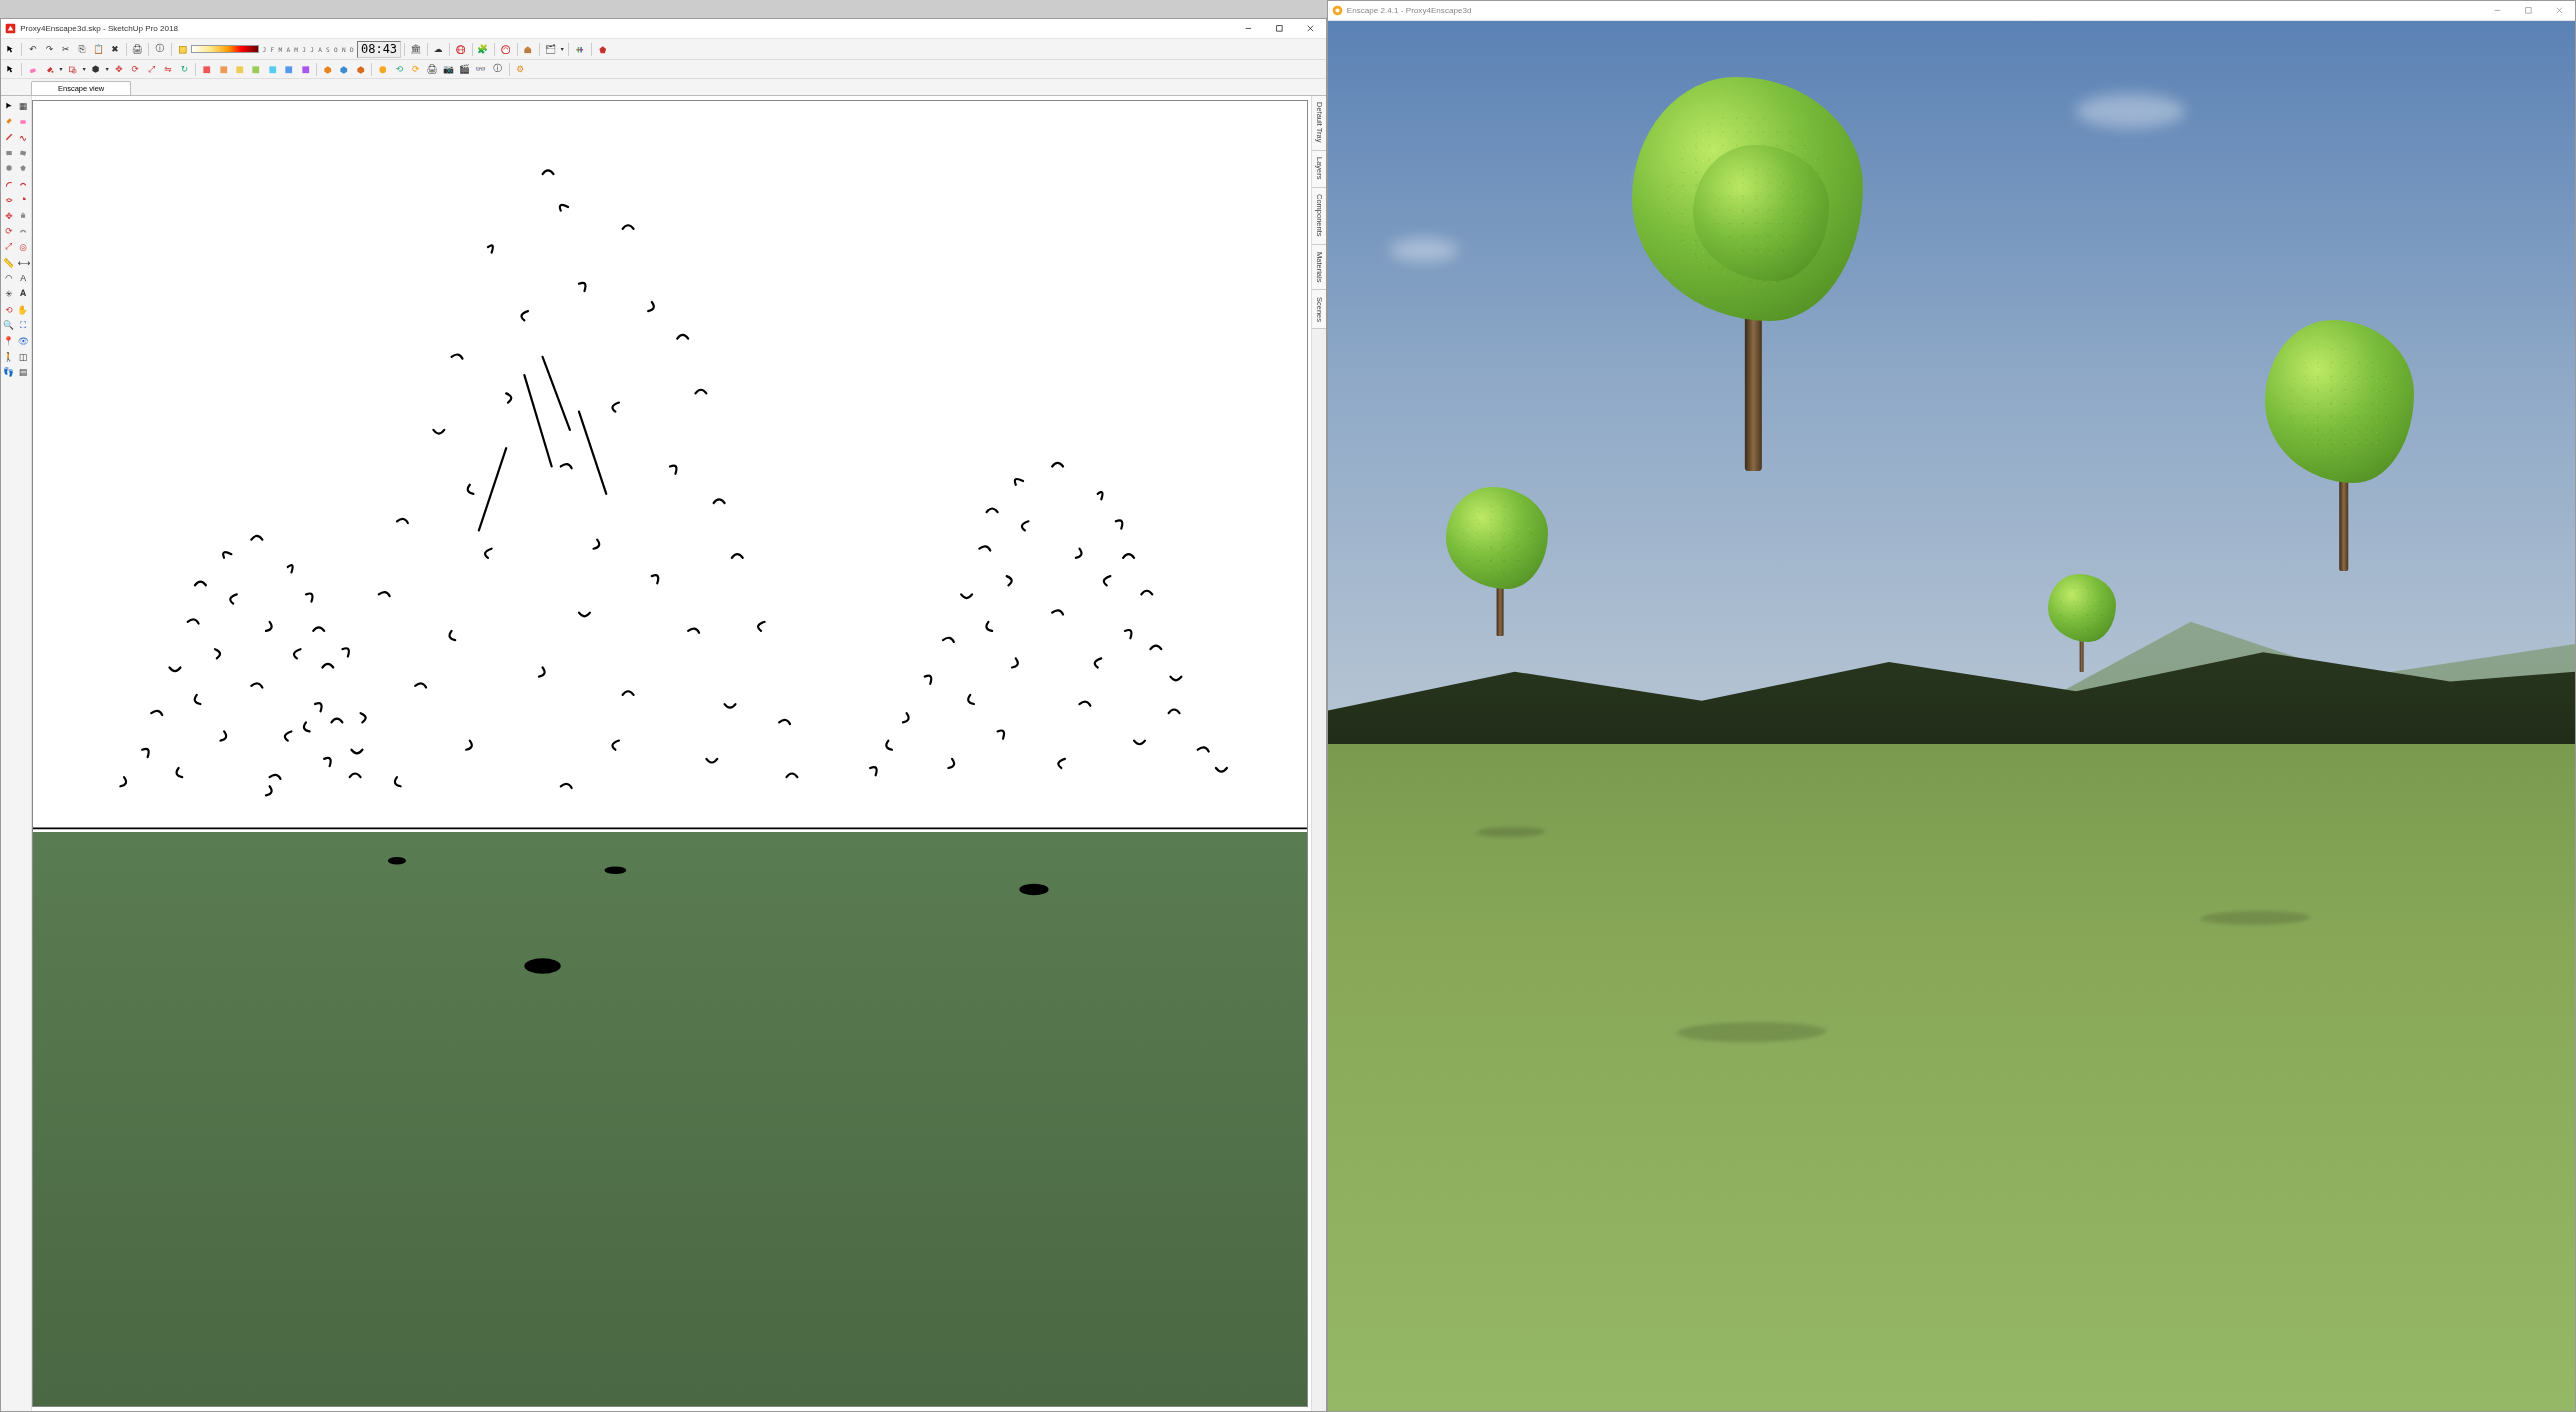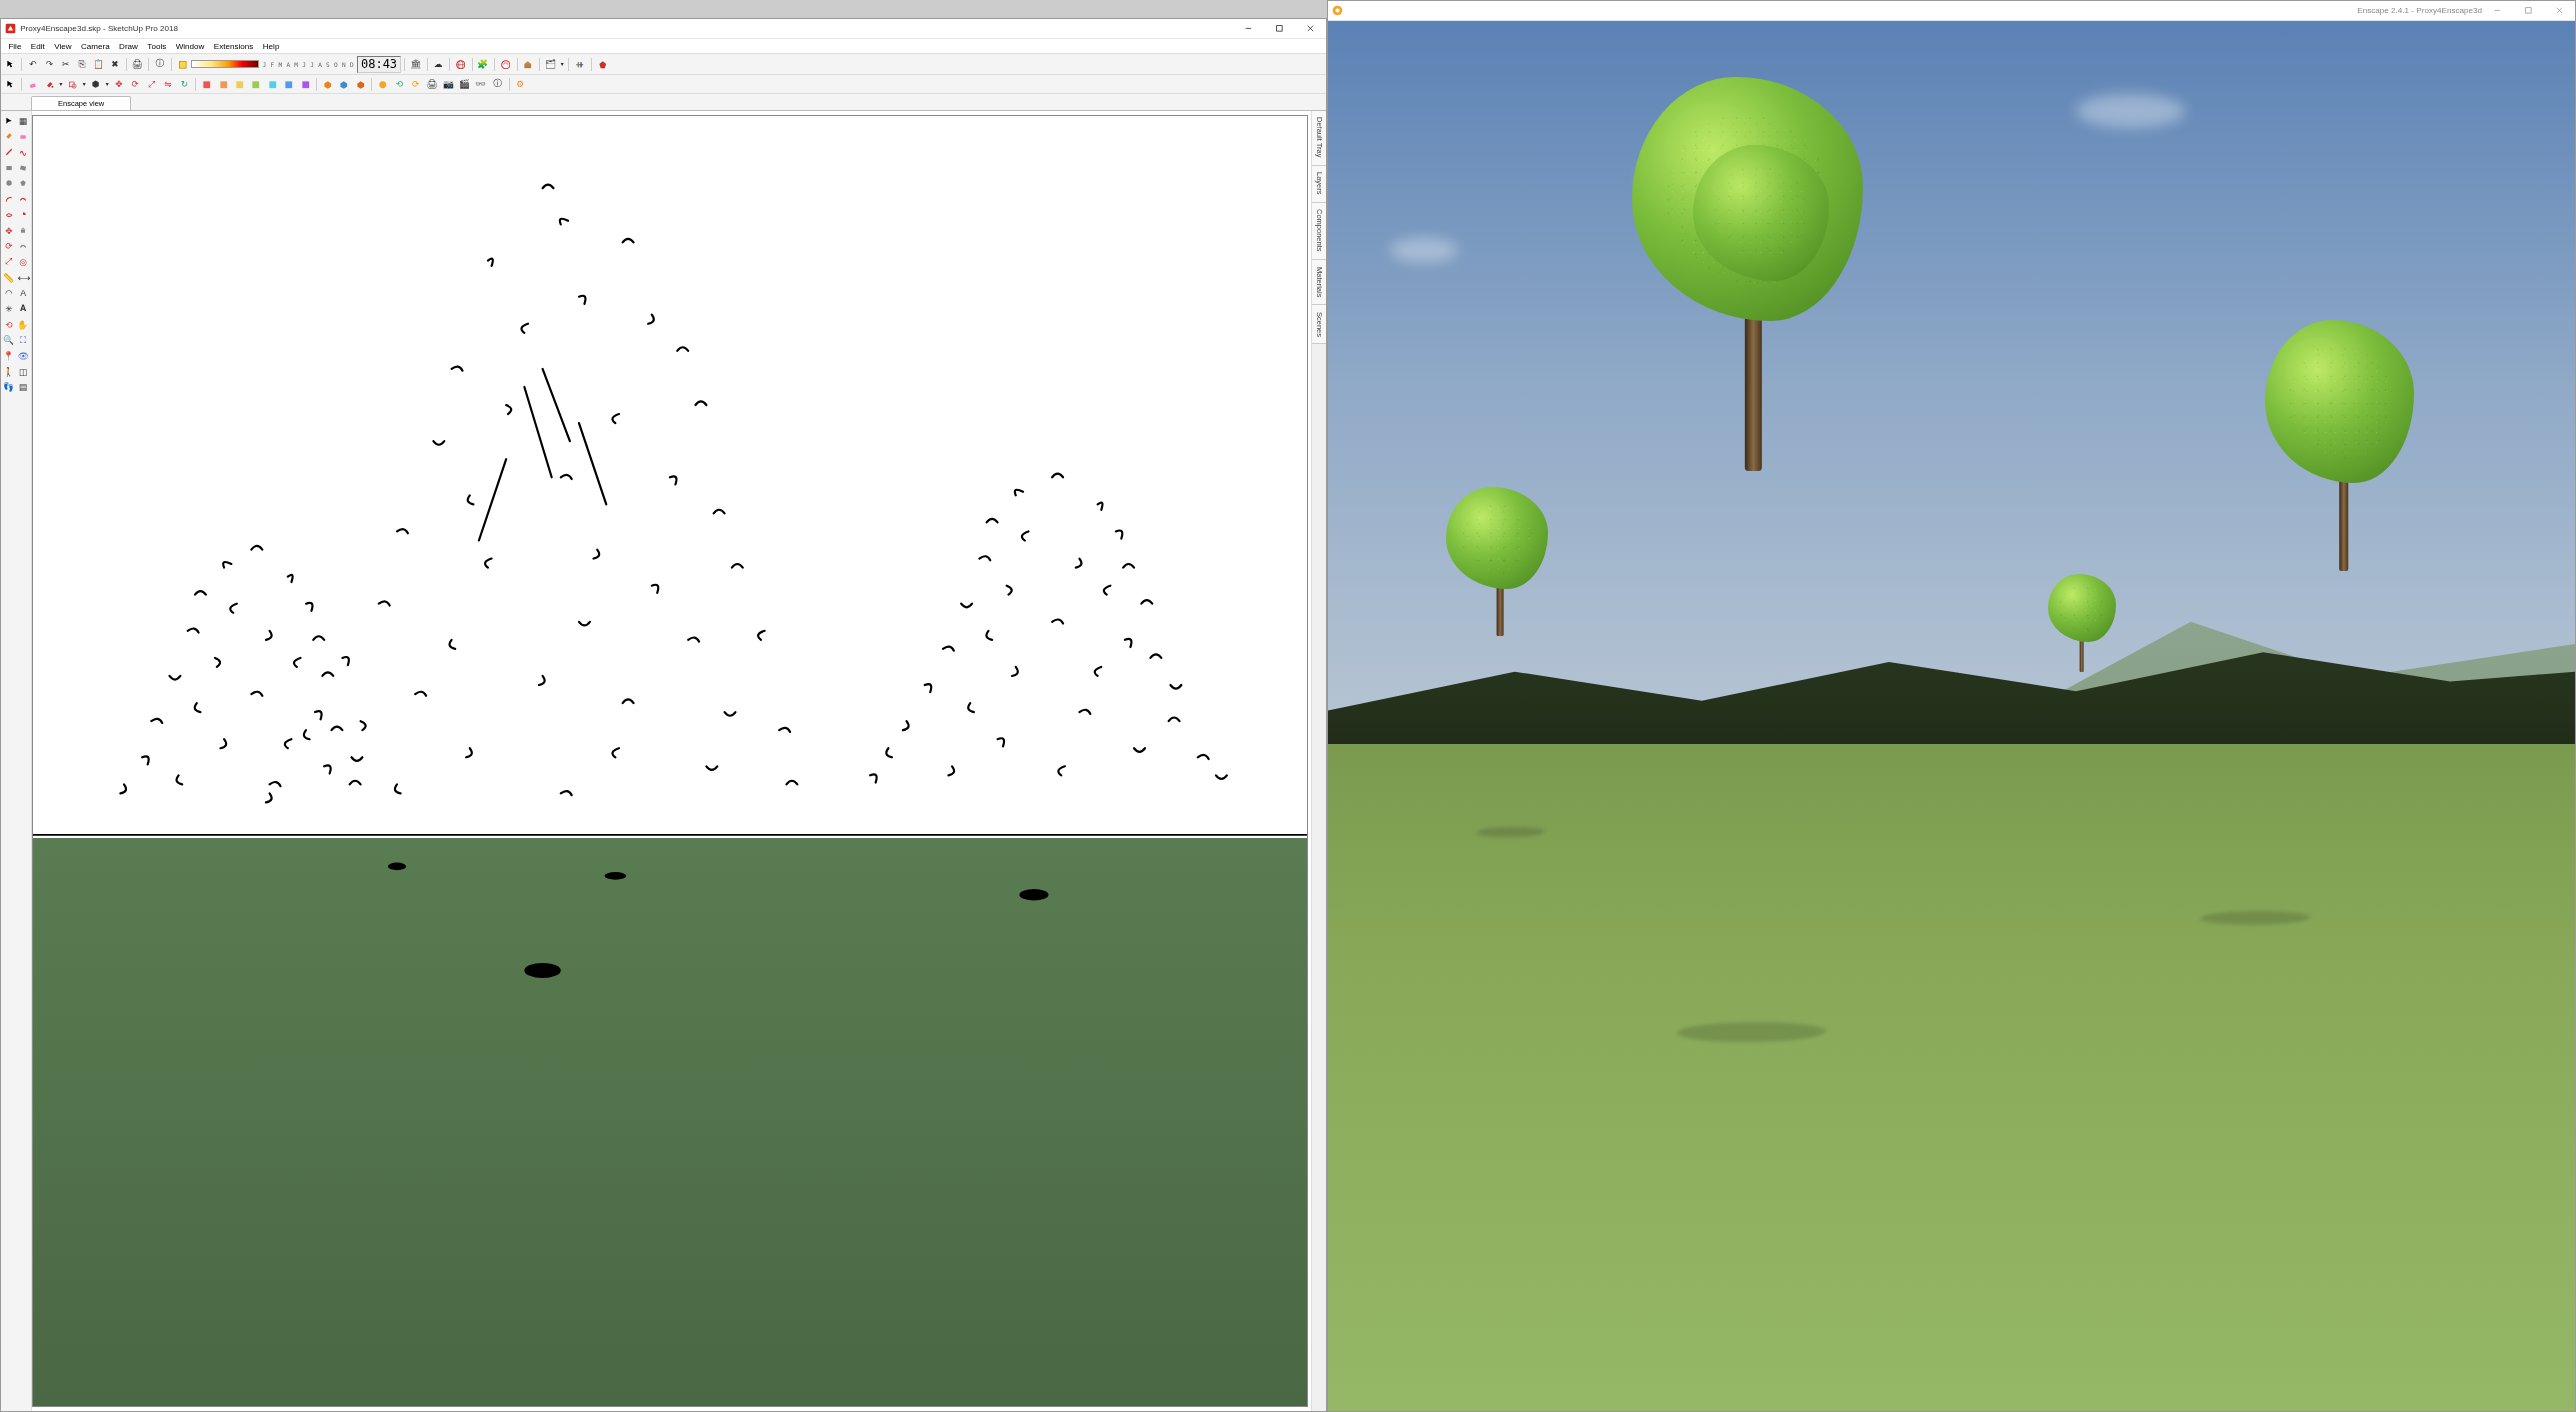--- a/index.html
+++ b/index.html
@@ -1,20 +1,20 @@
 <!DOCTYPE html>
 <html style="font-size:11px"><head>
 <meta charset="utf-8">
 <style>
 * { margin: 0; padding: 0; box-sizing: border-box; font-family: "Segoe UI", Tahoma, sans-serif; }
 html, body { width: 100%; height: 100%; background: #ccc; }
 .desktop { width: 100%; height: 100%; display: flex; flex-direction: row; }
 .window { display: flex; flex-direction: column; background: #fff; border: 0.7px solid #999; }
 .window.left { flex: 0 0 51.5%; margin-top: 18px; }
-.window.right { flex: 1 1 auto; text-align: right; }
+.window.right { flex: 1 1 auto; }
 
 
 .titlebar { height: 20.3px; display: flex; align-items: center; background: #fff; border-bottom: 0.7px solid #e5e5e5; font-size: 8.1px; color: #333; }
 .titlebar .app-icon { width: 11px; height: 11px; margin: 0 4.1px; display: inline-flex; align-items: center; justify-content: center; }
 .titlebar .title-text { flex: 1; white-space: nowrap; overflow: hidden; }
 .titlebar .win-controls { display: flex; }
 .titlebar .win-btn { width: 31px; height: 20.3px; display: flex; align-items: center; justify-content: center; cursor: pointer; }
 .titlebar.inactive { color: #888; }
 
 
@@ -101,31 +101,20 @@
           </div>
         <div class="win-btn close">
             <svg width="6.8" height="6.8" viewBox="0 0 10 10">
               <line x1="1" y1="1" x2="9" y2="9" stroke="#000"></line>
               <line x1="9" y1="1" x2="1" y2="9" stroke="#000"></line>
             </svg>
           </div>
       </div>
     </div>
 
-    <div class="menubar">
-      <span class="menu-item">File</span>
-      <span class="menu-item">Edit</span>
-      <span class="menu-item">View</span>
-      <span class="menu-item">Camera</span>
-      <span class="menu-item">Draw</span>
-      <span class="menu-item">Tools</span>
-      <span class="menu-item">Window</span>
-      <span class="menu-item">Extensions</span>
-      <span class="menu-item">Help</span>
-    </div>
 
     <div class="toolbar-strip">
       <span class="tb-btn">
           <svg width="8.1" height="8.1" viewBox="0 0 12 12">
             <path d="M2 1 L2 10 L5 7 L7 11 L9 10 L7 6 L10 6 Z" fill="#000"></path>
           </svg>
         </span>
       <span class="tb-sep"></span>
       <span class="tb-btn gl">↶</span>
       <span class="tb-btn gl">↷</span>

